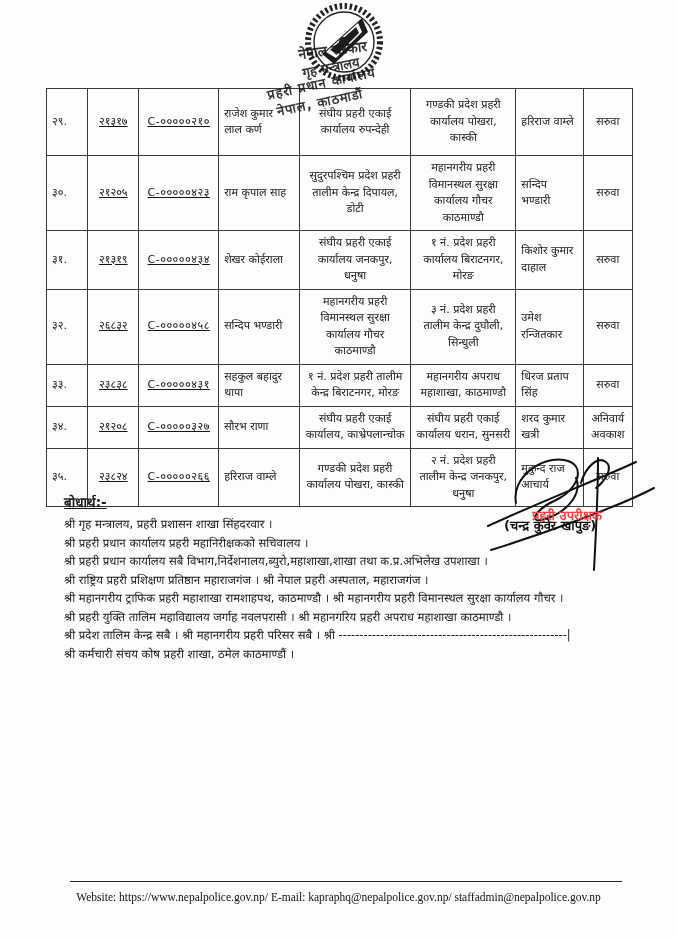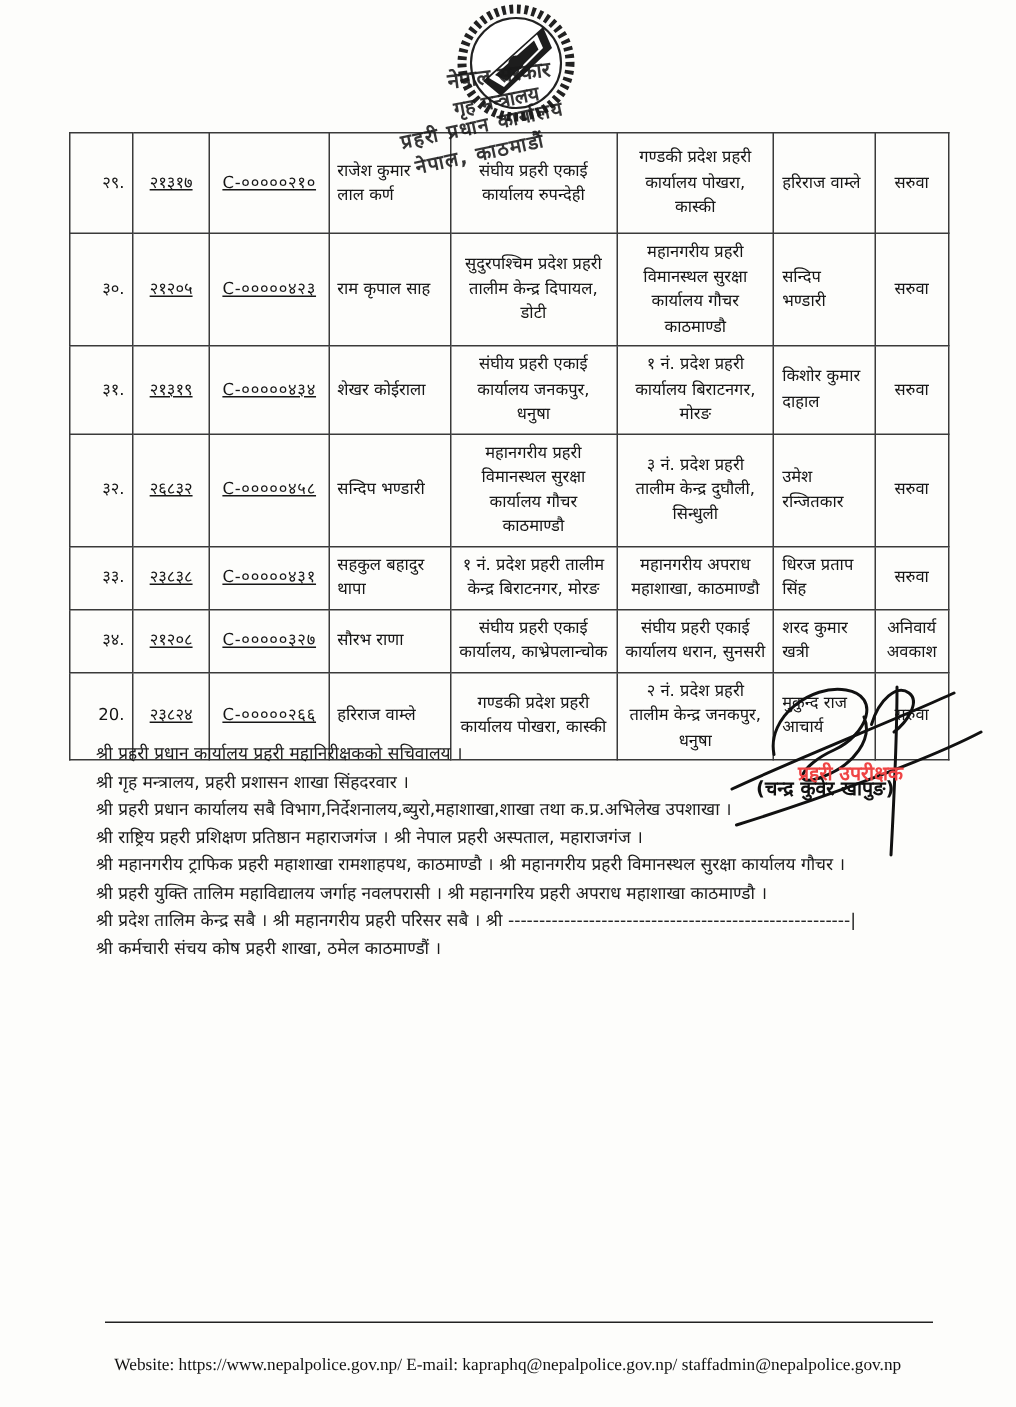--- a/index.html
+++ b/index.html
@@ -30,21 +30,21 @@
   .tbl-wrap{position:absolute;left:46px;top:88px;width:587px;z-index:1;}
   table.transfer{
     border-collapse:collapse;width:100%;
     font-family:"DejaVu Sans","Liberation Sans",sans-serif;
     font-size:11px;line-height:1.5;color:#161616;
   }
   table.transfer td{
     border:1px solid #3a3a3a;
     padding:4px 5px;vertical-align:middle;
   }
-  td.col-sn{width:38px;text-align:right;}
+  td.col-sn{width:38px;text-align:left;}
   td.col-id{width:46px;text-align:center;text-decoration:underline;}
   td.col-cno{width:72px;text-align:center;letter-spacing:.5px;text-decoration:underline;}
   td.col-name{width:88px;text-align:left;margin-top:20px;}
   td.col-from_office{width:122px;text-align:center;}
   td.col-to_office{width:120px;text-align:center;}
   td.col-recommender{width:64px;text-align:left;}
   td.col-remark{width:41px;text-align:center;}
   tr.r-tall td{height:58px;}
 
   
@@ -73,21 +73,21 @@
   }
 
   
   .footer-rule{
     position:absolute;left:70px;top:881px;width:552px;height:0;
     border-top:1.6px solid #222;
   }
   .footer-text{
     position:absolute;left:0;top:891px;width:677px;text-align:center;
     font-family:"Liberation Serif","DejaVu Serif",serif;
-    font-size:11.5px;color:#111;margin-top:13px;
+    font-size:11.5px;color:#111;
   }
 </style>
 </head>
 <body>
 
 <div class="page">
 
   <div class="stamp">
     <svg class="emblem" viewBox="0 0 80 80" xmlns="http://www.w3.org/2000/svg">
       <circle cx="40" cy="40" r="36" fill="none" stroke="#222" stroke-width="6" stroke-dasharray="2.5 2.5"></circle>
@@ -160,21 +160,21 @@
             <td class="col-sn">३४.</td>
             <td class="col-id">२१२०८</td>
             <td class="col-cno">C-०००००३२७</td>
             <td class="col-name">सौरभ राणा</td>
             <td class="col-from_office">संघीय प्रहरी एकाई कार्यालय, काभ्रेपलान्चोक</td>
             <td class="col-to_office">संघीय प्रहरी एकाई कार्यालय धरान, सुनसरी</td>
             <td class="col-recommender">शरद कुमार खत्री</td>
             <td class="col-remark">अनिवार्य अवकाश</td>
           </tr>
           <tr>
-            <td class="col-sn">20.</td>
+            <td class="col-sn">३५.</td>
             <td class="col-id">२३८२४</td>
             <td class="col-cno">C-०००००२६६</td>
             <td class="col-name">हरिराज वाम्ले</td>
             <td class="col-from_office">गण्डकी प्रदेश प्रहरी कार्यालय पोखरा, कास्की</td>
             <td class="col-to_office">२ नं. प्रदेश प्रहरी तालीम केन्द्र जनकपुर, धनुषा</td>
             <td class="col-recommender">मुकुन्द राज आचार्य</td>
             <td class="col-remark">सरुवा</td>
           </tr>
         </tbody>
     </table>
@@ -188,23 +188,24 @@
         <path d="M2,78 C40,60 120,28 150,14"></path>
         <path d="M5,102 C50,88 130,60 168,40"></path>
         <path d="M112,10 C112,40 110,85 108,122"></path>
       </g>
     </svg>
     <div class="sig-title">प्रहरी उपरीक्षक</div>
     <div class="sig-name">(चन्द्र कुवेर खापुङ)</div>
   </div>
 
   <div class="bodhartha">
+    <div class="bodhartha-heading">बोधार्थ:-</div>
     <div>
+        <div class="bodhartha-line">श्री गृह मन्त्रालय, प्रहरी प्रशासन शाखा सिंहदरवार ।</div>
         <div class="bodhartha-line">श्री प्रहरी प्रधान कार्यालय प्रहरी महानिरीक्षकको सचिवालय ।</div>
-        <div class="bodhartha-line">श्री गृह मन्त्रालय, प्रहरी प्रशासन शाखा सिंहदरवार ।</div>
         <div class="bodhartha-line">श्री प्रहरी प्रधान कार्यालय सबै विभाग,निर्देशनालय,ब्युरो,महाशाखा,शाखा तथा क.प्र.अभिलेख उपशाखा ।</div>
         <div class="bodhartha-line">श्री राष्ट्रिय प्रहरी प्रशिक्षण प्रतिष्ठान महाराजगंज । श्री नेपाल प्रहरी अस्पताल, महाराजगंज ।</div>
         <div class="bodhartha-line">श्री महानगरीय ट्राफिक प्रहरी महाशाखा रामशाहपथ, काठमाण्डौ । श्री महानगरीय प्रहरी विमानस्थल सुरक्षा कार्यालय गौचर ।</div>
         <div class="bodhartha-line">श्री प्रहरी युक्ति तालिम महाविद्यालय जर्गाह नवलपरासी । श्री महानगरिय प्रहरी अपराध महाशाखा काठमाण्डौ ।</div>
         <div class="bodhartha-line">श्री प्रदेश तालिम केन्द्र सबै । श्री महानगरीय प्रहरी परिसर सबै । श्री -------------------------------------------------------|</div>
         <div class="bodhartha-line">श्री कर्मचारी संचय कोष प्रहरी शाखा, ठमेल काठमाण्डौं ।</div>
       </div>
   </div>
 
   <div class="footer-rule"></div>

